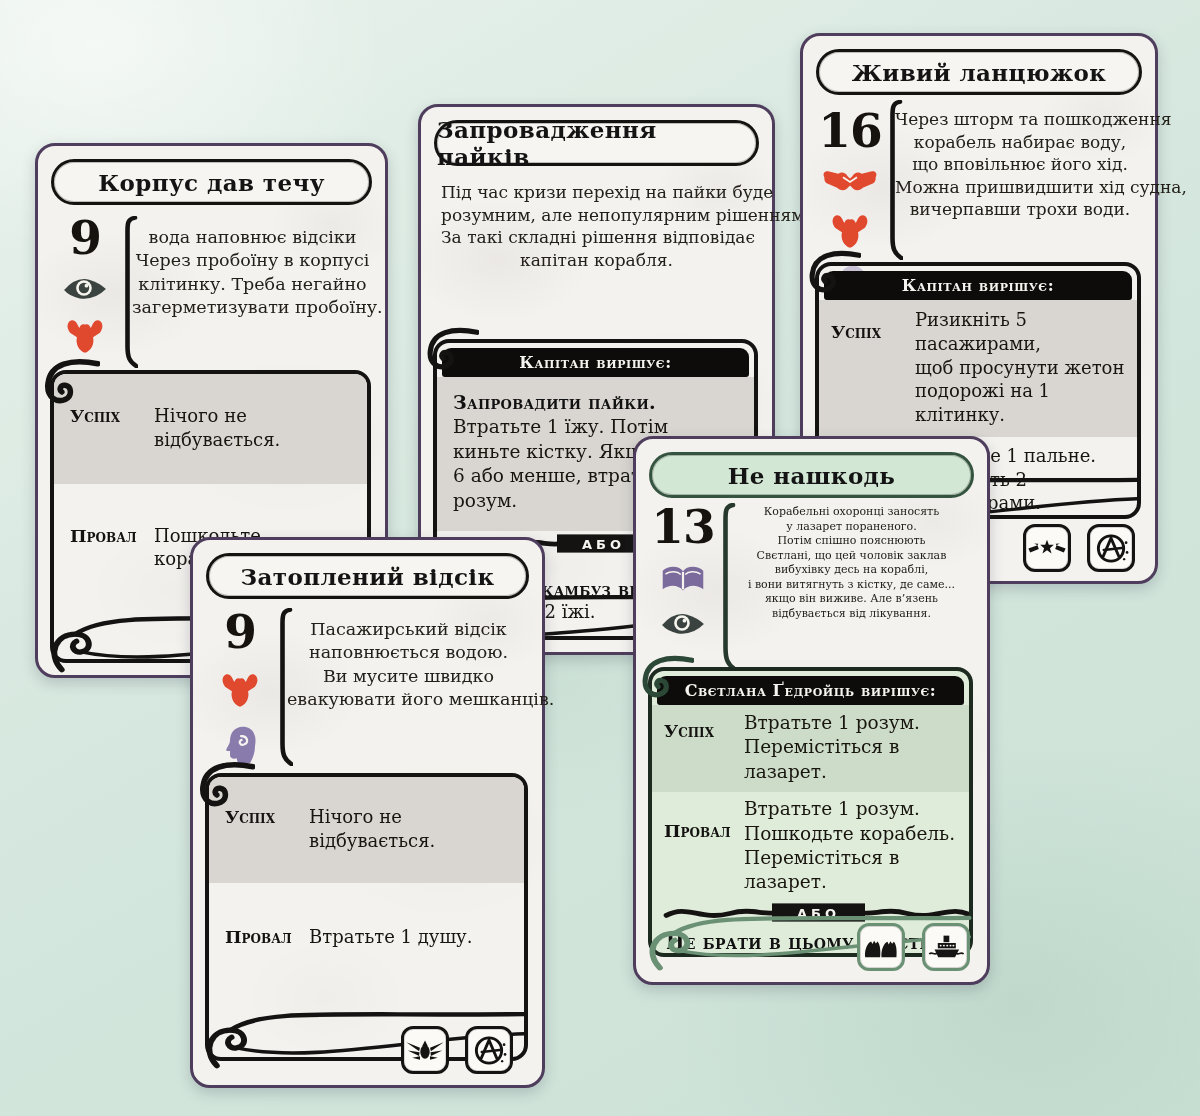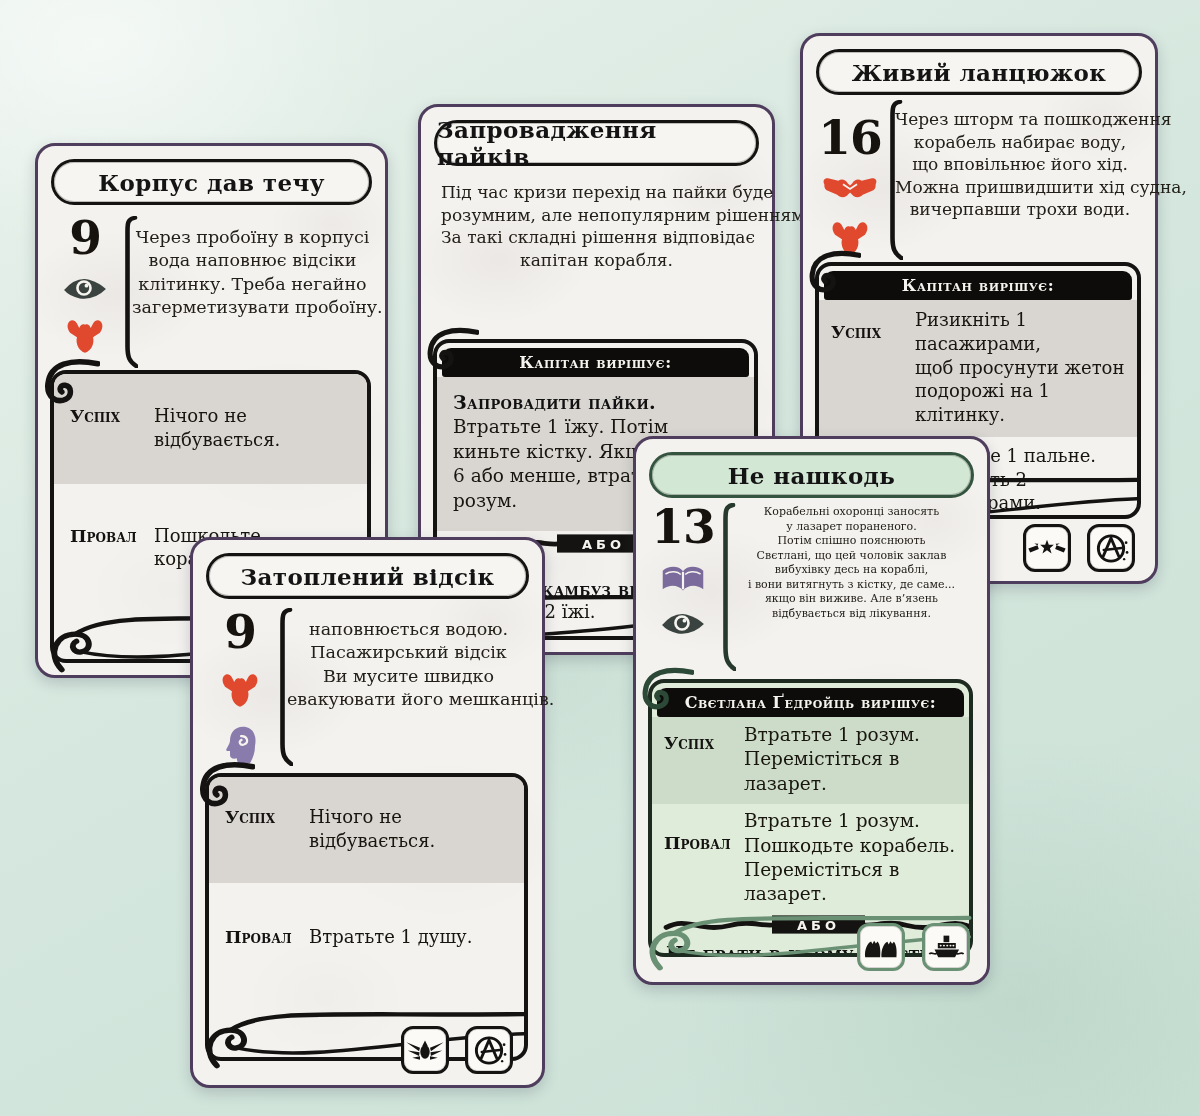--- a/index.html
+++ b/index.html
@@ -173,22 +173,22 @@
         <use href="#i-eye"></use>
       </svg>
     <svg class="sicon" width="46" height="40" style="color:var(--red_icon)">
         <use href="#i-muscle"></use>
       </svg>
   </div>
   <svg class="bracket" style="top:70px;color:var(--ink)" width="16" height="152">
       <use href="#i-bracket"></use>
     </svg>
   <div class="flavor" style="left:94px;right:12px;top:80px;">
+      <div>вода наповнює відсіки</div>
       <div>Через пробоїну в корпусі</div>
-      <div>вода наповнює відсіки</div>
       <div>клітинку. Треба негайно</div>
       <div>загерметизувати пробоїну.</div>
     </div>
   <div class="frame" style="top:224px;bottom:12px;">
     <div class="frame-inner">
       <div class="rowA band" style="padding:30px 16px 32px;">
         <div class="lbl">Успіх</div>
         <div class="txt">Нічого не відбувається.</div>
       </div>
       <div class="rowA" style="padding:40px 16px;">
@@ -239,21 +239,21 @@
     <svg class="swirl" style="left:-2px;right:0;bottom:-12px;height:62px;width:calc(100% + 2px);color:var(--ink)">
         <use href="#i-swirl"></use>
       </svg>
   </div>
 </div>
 
 <div class="card" style="left:800px;top:33px;width:358px;height:551px;z-index:3;">
   <div class="titlebar">
     <span>Живий ланцюжок</span>
   </div>
-  <div class="statcol" style="top:78px;gap:12px;justify-content:space-between;">
+  <div class="statcol" style="top:71px;gap:12px;justify-content:space-between;">
     <div class="bignum">16</div>
     <svg class="sicon" width="56" height="32" style="color:var(--red_icon)">
         <use href="#i-handshake"></use>
       </svg>
     <svg class="sicon" width="46" height="40" style="color:var(--red_icon)">
         <use href="#i-muscle"></use>
       </svg>
     <svg class="sicon" width="40" height="44" style="color:var(--purple_icon)">
         <use href="#i-head"></use>
       </svg>
@@ -267,21 +267,21 @@
       <div>що вповільнює його хід.</div>
       <div>Можна пришвидшити хід судна,</div>
       <div>вичерпавши трохи води.</div>
     </div>
   <div class="frame" style="top:226px;bottom:62px;">
     <div class="frame-inner">
       <div class="dheader">Капітан вирішує:</div>
       <div class="rowA band" style="padding:8px 12px 10px;">
         <div class="lbl" style="padding-top:14px;">Успіх</div>
         <div class="txt">
-            <div>Ризикніть 1 пасажирами,</div>
+            <div>Ризикніть 5 пасажирами,</div>
             <div>щоб просунути жетон</div>
             <div>подорожі на 1 клітинку.</div>
           </div>
       </div>
       <div class="rowA" style="padding:7px 12px;">
         <div class="lbl" style="padding-top:11px;">Провал</div>
         <div class="txt">
             <div>Втратьте 1 пальне.</div>
             <div>Ризикніть 2 пасажирами.</div>
           </div>
@@ -317,22 +317,22 @@
         <use href="#i-muscle"></use>
       </svg>
     <svg class="sicon" width="40" height="44" style="color:var(--purple_icon)">
         <use href="#i-head"></use>
       </svg>
   </div>
   <svg class="bracket" style="top:68px;color:var(--ink)" width="16" height="158">
       <use href="#i-bracket"></use>
     </svg>
   <div class="flavor" style="left:94px;right:12px;top:78px;">
+      <div>Пасажирський відсік</div>
       <div>наповнюється водою.</div>
-      <div>Пасажирський відсік</div>
       <div>Ви мусите швидко</div>
       <div>евакуювати його мешканців.</div>
     </div>
   <div class="frame" style="top:233px;bottom:24px;">
     <div class="frame-inner">
       <div class="rowA band" style="padding:28px 16px 30px;">
         <div class="lbl">Успіх</div>
         <div class="txt">Нічого не відбувається.</div>
       </div>
       <div class="rowA" style="padding:42px 16px;">
@@ -378,21 +378,21 @@
   <div class="flavor" style="left:88px;right:8px;top:66px;font-size:11px;line-height:1.32;">
       <div>Корабельні охоронці заносять</div>
       <div>у лазарет пораненого.</div>
       <div>Потім спішно пояснюють</div>
       <div>Свєтлані, що цей чоловік заклав</div>
       <div>вибухівку десь на кораблі,</div>
       <div>і вони витягнуть з кістку, де саме...</div>
       <div>якщо він виживе. Але в’язень</div>
       <div>відбувається від лікування.</div>
     </div>
-  <div class="frame" style="top:240px;bottom:25px;">
+  <div class="frame" style="top:228px;bottom:25px;">
     <div class="frame-inner greenbg">
       <div class="dheader">Свєтлана Ґедройць вирішує:</div>
       <div class="rowA band green" style="padding:6px 12px 8px;">
         <div class="lbl" style="width:80px;padding-top:10px;">Успіх</div>
         <div class="txt" style="font-size:18.5px;">
             <div>Втратьте 1 розум.</div>
             <div>Перемістіться в лазарет.</div>
           </div>
       </div>
       <div class="rowA" style="padding:5px 12px;">

